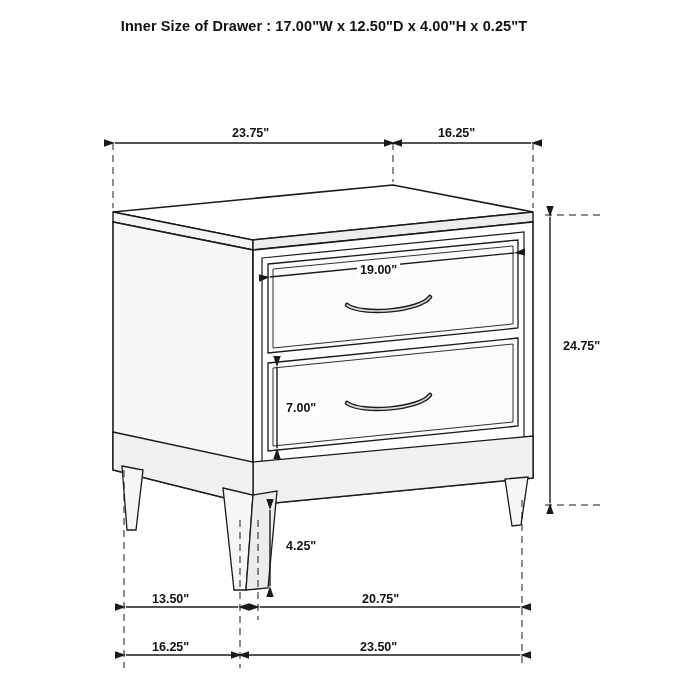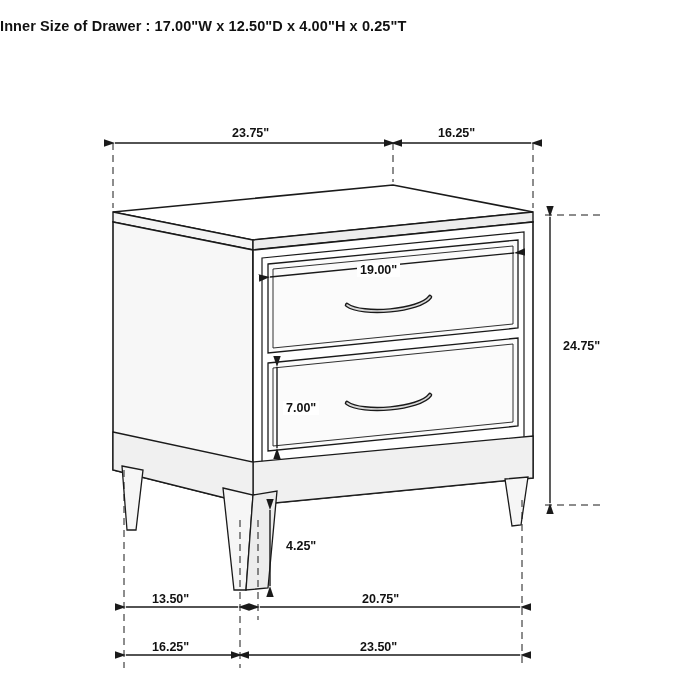--- a/index.html
+++ b/index.html
@@ -17,20 +17,21 @@
   #stage {
     position: relative;
     width: 700px;
     height: 700px;
   }
   .title {
     position: absolute;
     top: 18px;
     left: 0;
     width: 648px;
+    text-align: center;
     font-size: 14.5px;
     font-weight: bold;
     letter-spacing: 0.1px;
     color: #111;
   }
   svg.diagram {
     position: absolute;
     top: 0;
     left: 0;
   }

